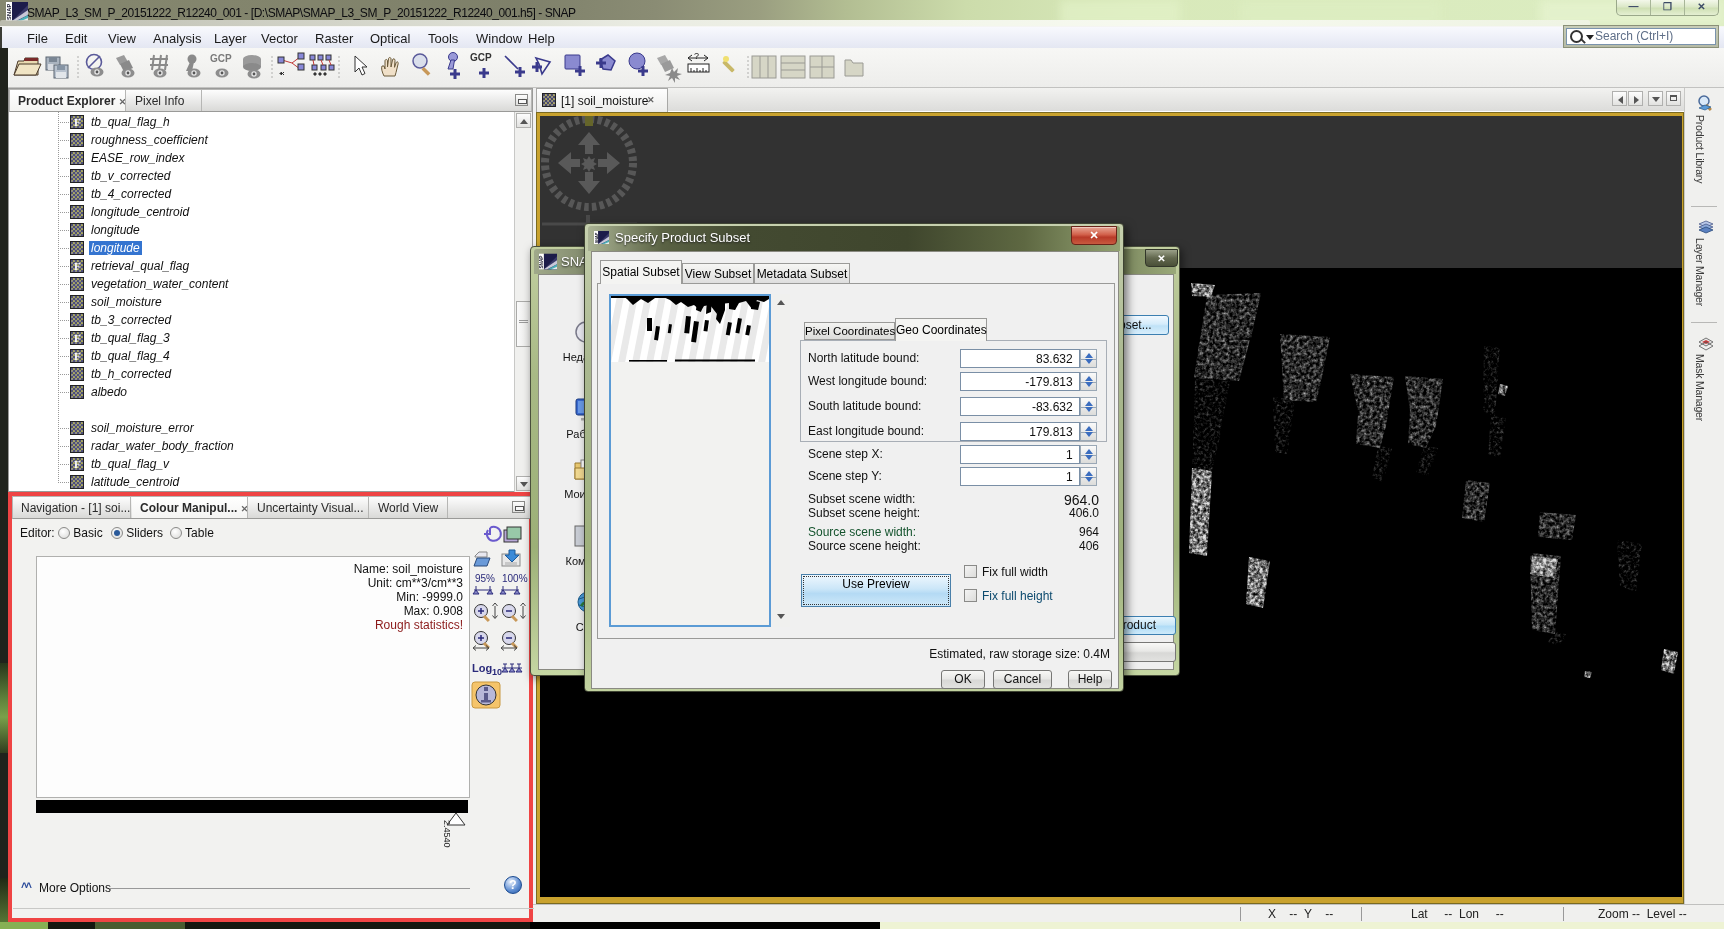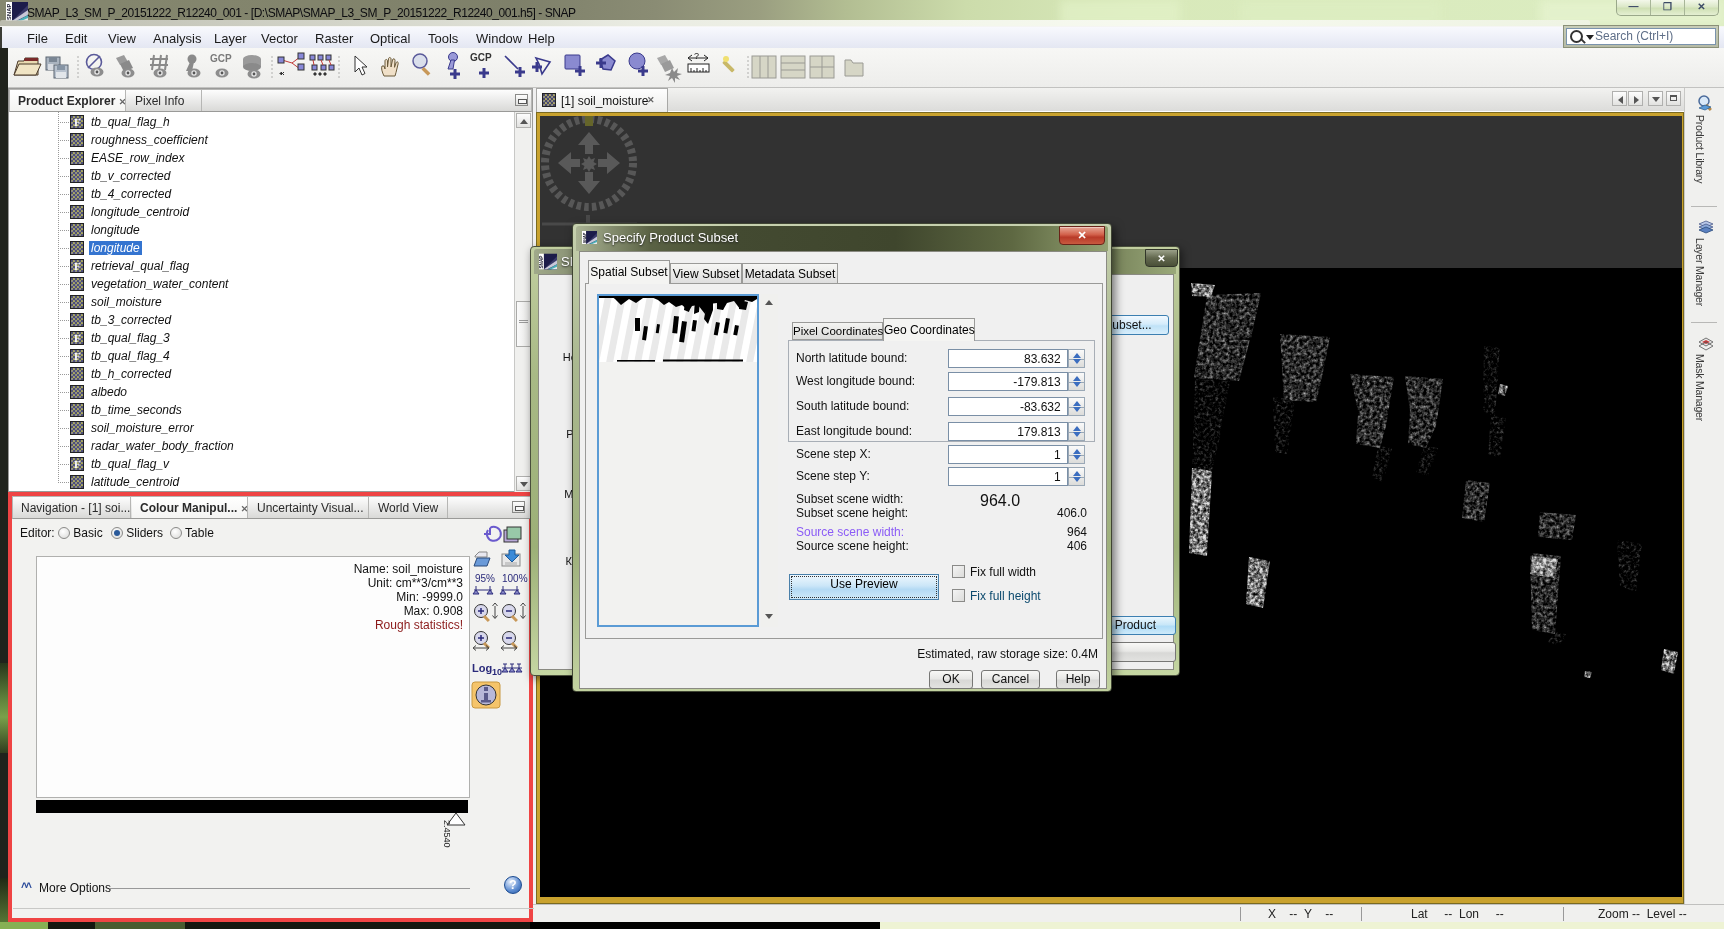--- a/index.html
+++ b/index.html
@@ -521,25 +521,20 @@
     <div class="trow" style="top:253px">
         <div class="tstub" style="top:9px"></div>
         <div class="ticon"></div>
         <div class="lbl">tb_h_corrected</div>
       </div>
     <div class="trow" style="top:271px">
         <div class="tstub" style="top:9px"></div>
         <div class="ticon"></div>
         <div class="lbl">albedo</div>
       </div>
-    <div class="trow" style="top:289px">
-        <div class="tstub" style="top:9px"></div>
-        <div class="ticon"></div>
-        <div class="lbl">tb_time_seconds</div>
-      </div>
     <div class="trow" style="top:307px">
         <div class="tstub" style="top:9px"></div>
         <div class="ticon"></div>
         <div class="lbl">soil_moisture_error</div>
       </div>
     <div class="trow" style="top:325px">
         <div class="tstub" style="top:9px"></div>
         <div class="ticon"></div>
         <div class="lbl">radar_water_body_fraction</div>
       </div>
@@ -720,21 +715,21 @@
           <path d="M8 16 q4 -6 8 -2 q4 4 8 -1" stroke="#2a7a3a" stroke-width="2.5" fill="none"></path>
         </svg>
       <div style="font-size:11px;color:#111;margin-top:2px">Сеть</div>
     </div>
     <div class="btn bluebtn" style="left:548px;top:40px;width:82px;height:20px;line-height:18px">Subset...</div>
     <div class="btn bluebtn" style="left:523px;top:341px;width:114px;height:19px;line-height:17px;background:linear-gradient(180deg,#eaf6fd,#c9e7f8 45%,#b0dcf7 55%,#cdeafa)">Open Product</div>
     <div class="btn" style="left:523px;top:367px;width:114px;height:20px"></div>
   </div>
 </div>
 
-<div class="glass-dlg" id="subsetdlg" style="left:572px;top:223px;width:540px;height:469px;
+<div class="glass-dlg" id="subsetdlg" style="left:584px;top:223px;width:540px;height:469px;
   background:linear-gradient(180deg,#c6d0ae,#aab890 30%,#9eb07c 70%,#c2d2a0);
   border:1px solid #3f4433; border-radius:4px; box-shadow:3px 4px 10px rgba(0,0,0,.55);padding-left:48px;">
   <div class="abs" style="left:3px;top:2px;right:3px;height:25px;background:linear-gradient(90deg,#aab394 0%,#5a6244 14%,#434a31 30%,#3f462d 60%,#5e6842 82%,#93a272 100%);border-radius:3px 3px 0 0"></div>
   <svg class="abs" style="left:9px;top:5px" width="15" height="17" viewBox="0 0 22 19">
     <rect x="0" y="0" width="6" height="19" fill="#fff"></rect>
       <text x="5.2" y="18" font-size="5.6" font-weight="bold" fill="#1a1a2e" transform="rotate(-90 5.2 18)" font-family="Liberation Sans">SNAP</text>
     <rect x="6" y="0" width="16" height="19" fill="#1c1c4a"></rect>
       <path d="M6 19 L22 3 L22 19 Z" fill="#3a3a6a"></path>
       <path d="M6 19 L22 8 L22 13 L10 19 Z" fill="#c8c8d8"></path>
       <path d="M11 19 L22 13 L22 19 Z" fill="#4ab0b8"></path>
@@ -822,28 +817,28 @@
     <div class="numfield" style="left:368px;top:193px;width:120px;height:19px">1&nbsp;</div>
     <div class="spinner" style="left:488px;top:193px;height:19px">
         <div class="mid"></div>
       </div>
     <div class="abs" style="left:216px;top:217px;font-size:12px;color:#111">Scene step Y:</div>
     <div class="numfield" style="left:368px;top:215px;width:120px;height:19px">1&nbsp;</div>
     <div class="spinner" style="left:488px;top:215px;height:19px">
         <div class="mid"></div>
       </div>
     <div class="abs" style="left:216px;top:240px;font-size:12px;color:#111">Subset scene width:</div>
-    <div class="abs" style="left:400px;top:240px;width:107px;text-align:left;font-size:16px;color:#111">964.0</div>
+    <div class="abs" style="left:400px;top:240px;width:107px;text-align:right;font-size:14px;color:#111">964.0</div>
     <div class="abs" style="left:216px;top:254px;font-size:12px;color:#111">Subset scene height:</div>
     <div class="abs" style="left:400px;top:254px;width:107px;text-align:right;font-size:12px;color:#111">406.0</div>
-    <div class="abs" style="left:216px;top:273px;font-size:12px;color:#8b5cf6">Source scene width:</div>
+    <div class="abs" style="left:216px;top:273px;font-size:12px;color:#14532d">Source scene width:</div>
     <div class="abs" style="left:400px;top:273px;width:107px;text-align:right;font-size:12px;color:#111">964</div>
     <div class="abs" style="left:216px;top:287px;font-size:12px;color:#111">Source scene height:</div>
     <div class="abs" style="left:400px;top:287px;width:107px;text-align:right;font-size:12px;color:#111">406</div>
-    <div class="abs" style="left:209px;top:322px;width:150px;height:26px;background:linear-gradient(180deg,#eef7fe,#cbe6f8 45%,#b4daf4 60%,#cfe9f9);border:1px solid #4a80aa;outline:1px dotted #333;outline-offset:-3px;font-size:12px;text-align:center;padding-top:2px">Use Preview</div>
+    <div class="abs" style="left:209px;top:322px;width:150px;height:33px;background:linear-gradient(180deg,#eef7fe,#cbe6f8 45%,#b4daf4 60%,#cfe9f9);border:1px solid #4a80aa;outline:1px dotted #333;outline-offset:-3px;font-size:12px;text-align:center;padding-top:2px">Use Preview</div>
     <div class="checkbox" style="left:372px;top:313px"></div>
     <div class="abs" style="left:390px;top:313px;font-size:12px;color:#111">Fix full width</div>
     <div class="checkbox" style="left:372px;top:337px"></div>
     <div class="abs" style="left:390px;top:337px;font-size:12px;color:#0c4a6e">Fix full height</div>
 
     <div class="abs" style="left:248px;top:395px;width:270px;text-align:right;font-size:12px;color:#111">Estimated, raw storage size: 0.4M</div>
     <div class="btn" style="left:349px;top:418px;width:44px;height:19px;line-height:17px">OK</div>
     <div class="btn" style="left:401px;top:418px;width:59px;height:19px;line-height:17px">Cancel</div>
     <div class="btn" style="left:476px;top:418px;width:44px;height:19px;line-height:17px">Help</div>
   </div>

